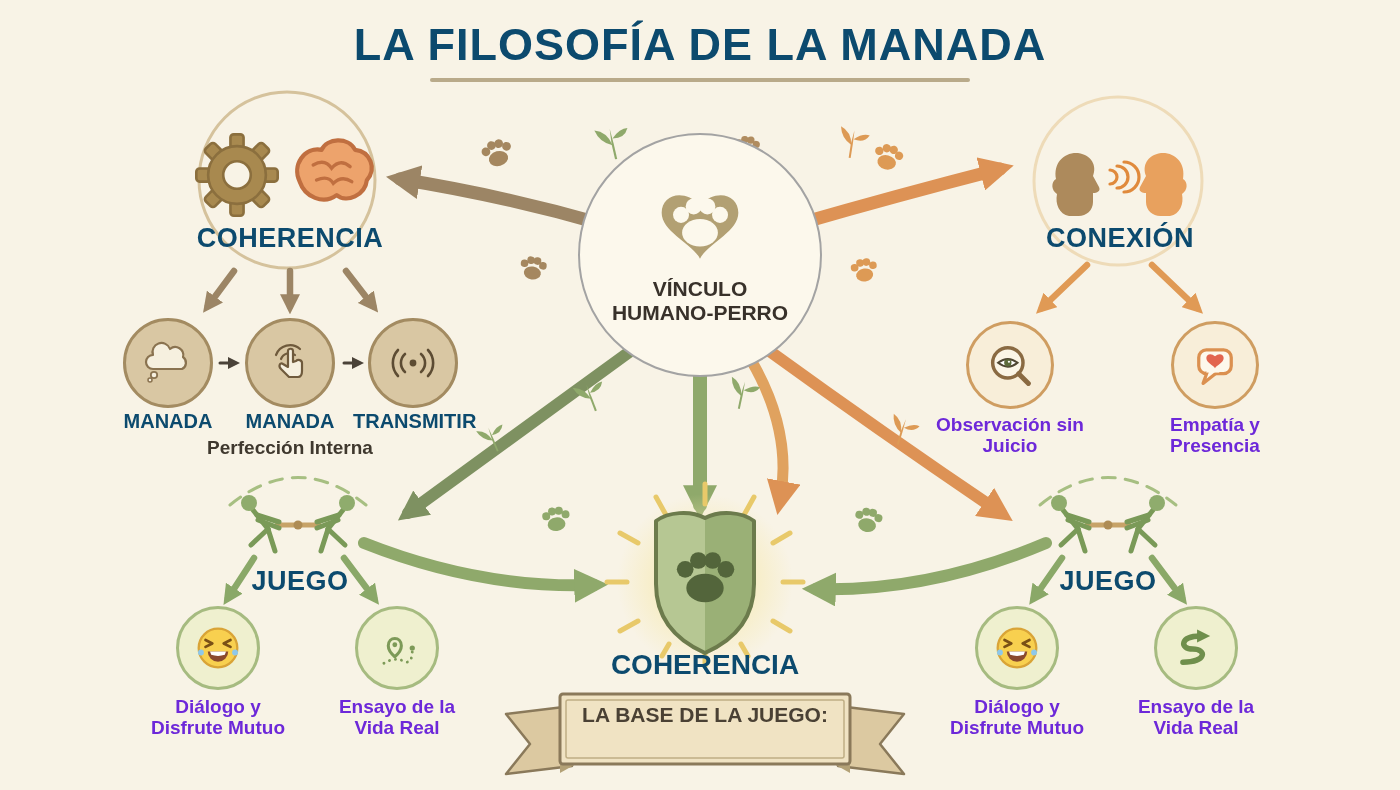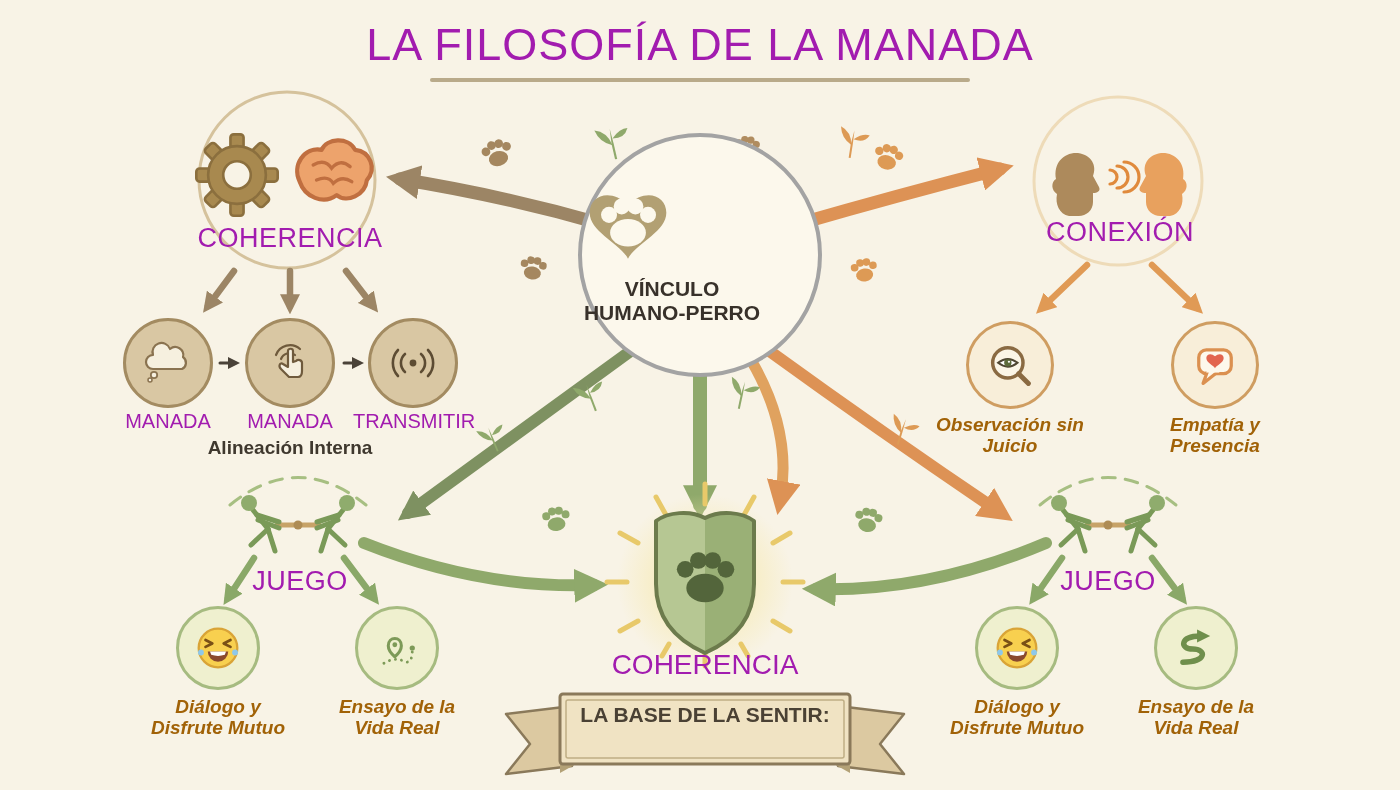--- a/index.html
+++ b/index.html
@@ -1,34 +1,34 @@
 <!DOCTYPE html>
 <html><head>
 <meta charset="utf-8">
 <style>
   html,body{margin:0;padding:0;background:#f8f3e6;}
   .stage{position:relative;width:1400px;height:790px;background:#f8f3e6;overflow:hidden;
          font-family:"Liberation Sans",sans-serif;color:#38312a;}
   .abs{position:absolute;}
   svg{display:block;}
   .layer{position:absolute;left:0;top:0;}
-  .lbl{position:absolute;text-align:center;font-weight:400;color:#a21caf;line-height:1.12;}
+  .lbl{position:absolute;text-align:center;font-weight:700;color:#0c4a6e;line-height:1.12;}
   .page-title{left:0;right:0;top:20px;font-size:45px;letter-spacing:1px;}
   .underline{position:absolute;left:430px;top:78px;width:540px;height:4px;background:#b9aa8a;border-radius:2px;}
   .center-node{position:absolute;left:578px;top:133px;width:244px;height:244px;border-radius:50%;
-               background:#fcf8ec;border:4px solid #a3a3a3;box-sizing:border-box;
-               display:flex;flex-direction:column;align-items:flex-start;justify-content:center;}
+               background:#fcf8ec;border:2px solid #a3a3a3;box-sizing:border-box;
+               display:flex;flex-direction:column;align-items:center;justify-content:center;}
   .center-label{width:180px;text-align:center;font-weight:800;font-size:21px;margin-top:6px;}
   .cluster-title{font-size:27px;letter-spacing:.5px;}
   .sub-circle{position:absolute;border-radius:50%;box-sizing:border-box;display:flex;align-items:center;justify-content:center;}
   .tan-circle{width:90px;height:90px;background:#d9c7a3;border:3px solid #a38b61;}
   .cream-circle{width:88px;height:88px;background:#f8eed9;border:3px solid #cf9d61;}
   .green-circle{width:84px;height:84px;background:#eff0cf;border:3px solid #a6bb80;}
   .step-lbl{font-size:20px;}
-  .sub-lbl{font-size:19px;font-weight:700;color:#a16207;font-style:italic;}
+  .sub-lbl{font-size:19px;font-weight:700;color:#6d28d9;}
   .caption{font-size:19px;font-weight:700;color:#3f382e;}
   .banner-l1{font-size:21px;font-weight:800;color:#4a4134;}
   .banner-l2{font-size:19.5px;font-weight:700;color:#55493a;}
 </style>
 </head>
 <body>
 
 <div class="stage">
 
   <svg class="layer" width="1400" height="790" viewBox="0 0 1400 790">
@@ -211,38 +211,38 @@
         <path d="M-8,-9 A 12 12 0 0 0 -8,9"></path>
           <path d="M-15,-13 A 19 19 0 0 0 -15,13"></path>
         <path d="M8,-9 A 12 12 0 0 1 8,9"></path>
           <path d="M15,-13 A 19 19 0 0 1 15,13"></path>
       </g>
     </svg>
   </div>
   <div class="lbl step-lbl" style="left:108px;top:410px;width:120px;">MANADA</div>
   <div class="lbl step-lbl" style="left:230px;top:410px;width:120px;">MANADA</div>
   <div class="lbl step-lbl" style="left:353px;top:410px;width:120px;">TRANSMITIR</div>
-  <div class="lbl caption" style="left:160px;top:437px;width:260px;">Alineación Interna</div>
+  <div class="lbl caption" style="left:160px;top:437px;width:260px;">Perfección Interna</div>
 
   <div class="abs" style="left:1038px;top:122px;">
     <svg width="160" height="115" viewBox="0 0 160 115">
       <g transform="translate(45,60)">
         <path d="M-14,34 C-24,32 -28,22 -26,12 C-32,8 -32,0 -27,-3 C-30,-19 -19,-30 -5,-29 C9,-27 14,-16 10,-6 L16,5 C18,9 14,11 10,11 L10,20 C10,29 2,35 -6,34 Z" fill="#ad8a5c"></path>
       </g>
       <g transform="translate(118,60) scale(-1,1)">
         <path d="M-14,34 C-24,32 -28,22 -26,12 C-32,8 -32,0 -27,-3 C-30,-19 -19,-30 -5,-29 C9,-27 14,-16 10,-6 L16,5 C18,9 14,11 10,11 L10,20 C10,29 2,35 -6,34 Z" fill="#e8a15e"></path>
       </g>
       <g fill="none" stroke="#e08a3c" stroke-width="3.2" stroke-linecap="round">
         <path d="M 72 48 A 7 7 0 0 1 72 62"></path>
         <path d="M 79 44 A 11 11 0 0 1 79 66"></path>
         <path d="M 86 40 A 13 13 0 0 1 86 70"></path>
       </g>
     </svg>
   </div>
-  <div class="lbl cluster-title" style="left:1005px;top:217px;width:230px;">CONEXIÓN</div>
+  <div class="lbl cluster-title" style="left:1005px;top:223px;width:230px;">CONEXIÓN</div>
 
   <div class="sub-circle cream-circle" style="left:966px;top:321px;">
     <svg width="52" height="52" viewBox="-24 -24 48 48">
       <circle cx="-2" cy="-2" r="14" fill="#fbf5e6" stroke="#8a6a42" stroke-width="3.2"></circle>
       <path d="M-11,-2 Q-2,-9 7,-2 Q-2,5 -11,-2 Z" fill="#ffffff" stroke="#4f4632" stroke-width="1.8"></path>
       <circle cx="-2" cy="-2" r="3.4" fill="#5d6b3a"></circle>
         <circle cx="-1" cy="-3" r="1" fill="#ffffff"></circle>
       <line x1="8" y1="8" x2="17" y2="17" stroke="#8a6a42" stroke-width="4.5" stroke-linecap="round"></line>
     </svg>
   </div>
@@ -337,15 +337,15 @@
   <div class="sub-circle green-circle" style="left:1154px;top:606px;">
     <svg width="48" height="48" viewBox="-22 -22 44 44">
       <path d="M-12,13 C10,13 10,1 -3,1 C-15,1 -15,-11 4,-11" fill="none" stroke="#6f8f4c" stroke-width="5" stroke-linecap="round"></path>
       <path d="M1,-17 L13,-11 L1,-5 Z" fill="#6f8f4c"></path>
     </svg>
   </div>
   <div class="lbl sub-lbl" style="left:942px;top:696px;width:150px;">Diálogo y Disfrute Mutuo</div>
   <div class="lbl sub-lbl" style="left:1121px;top:696px;width:150px;">Ensayo de la Vida Real</div>
 
   <div class="lbl" style="left:600px;top:649px;width:210px;font-size:28px;">COHERENCIA</div>
-  <div class="lbl banner-l1" style="left:560px;top:703px;width:290px;">LA BASE DE LA SENTIR:</div>
+  <div class="lbl banner-l1" style="left:560px;top:703px;width:290px;">LA BASE DE LA JUEGO:</div>
 
 </div>
 
 </body></html>

